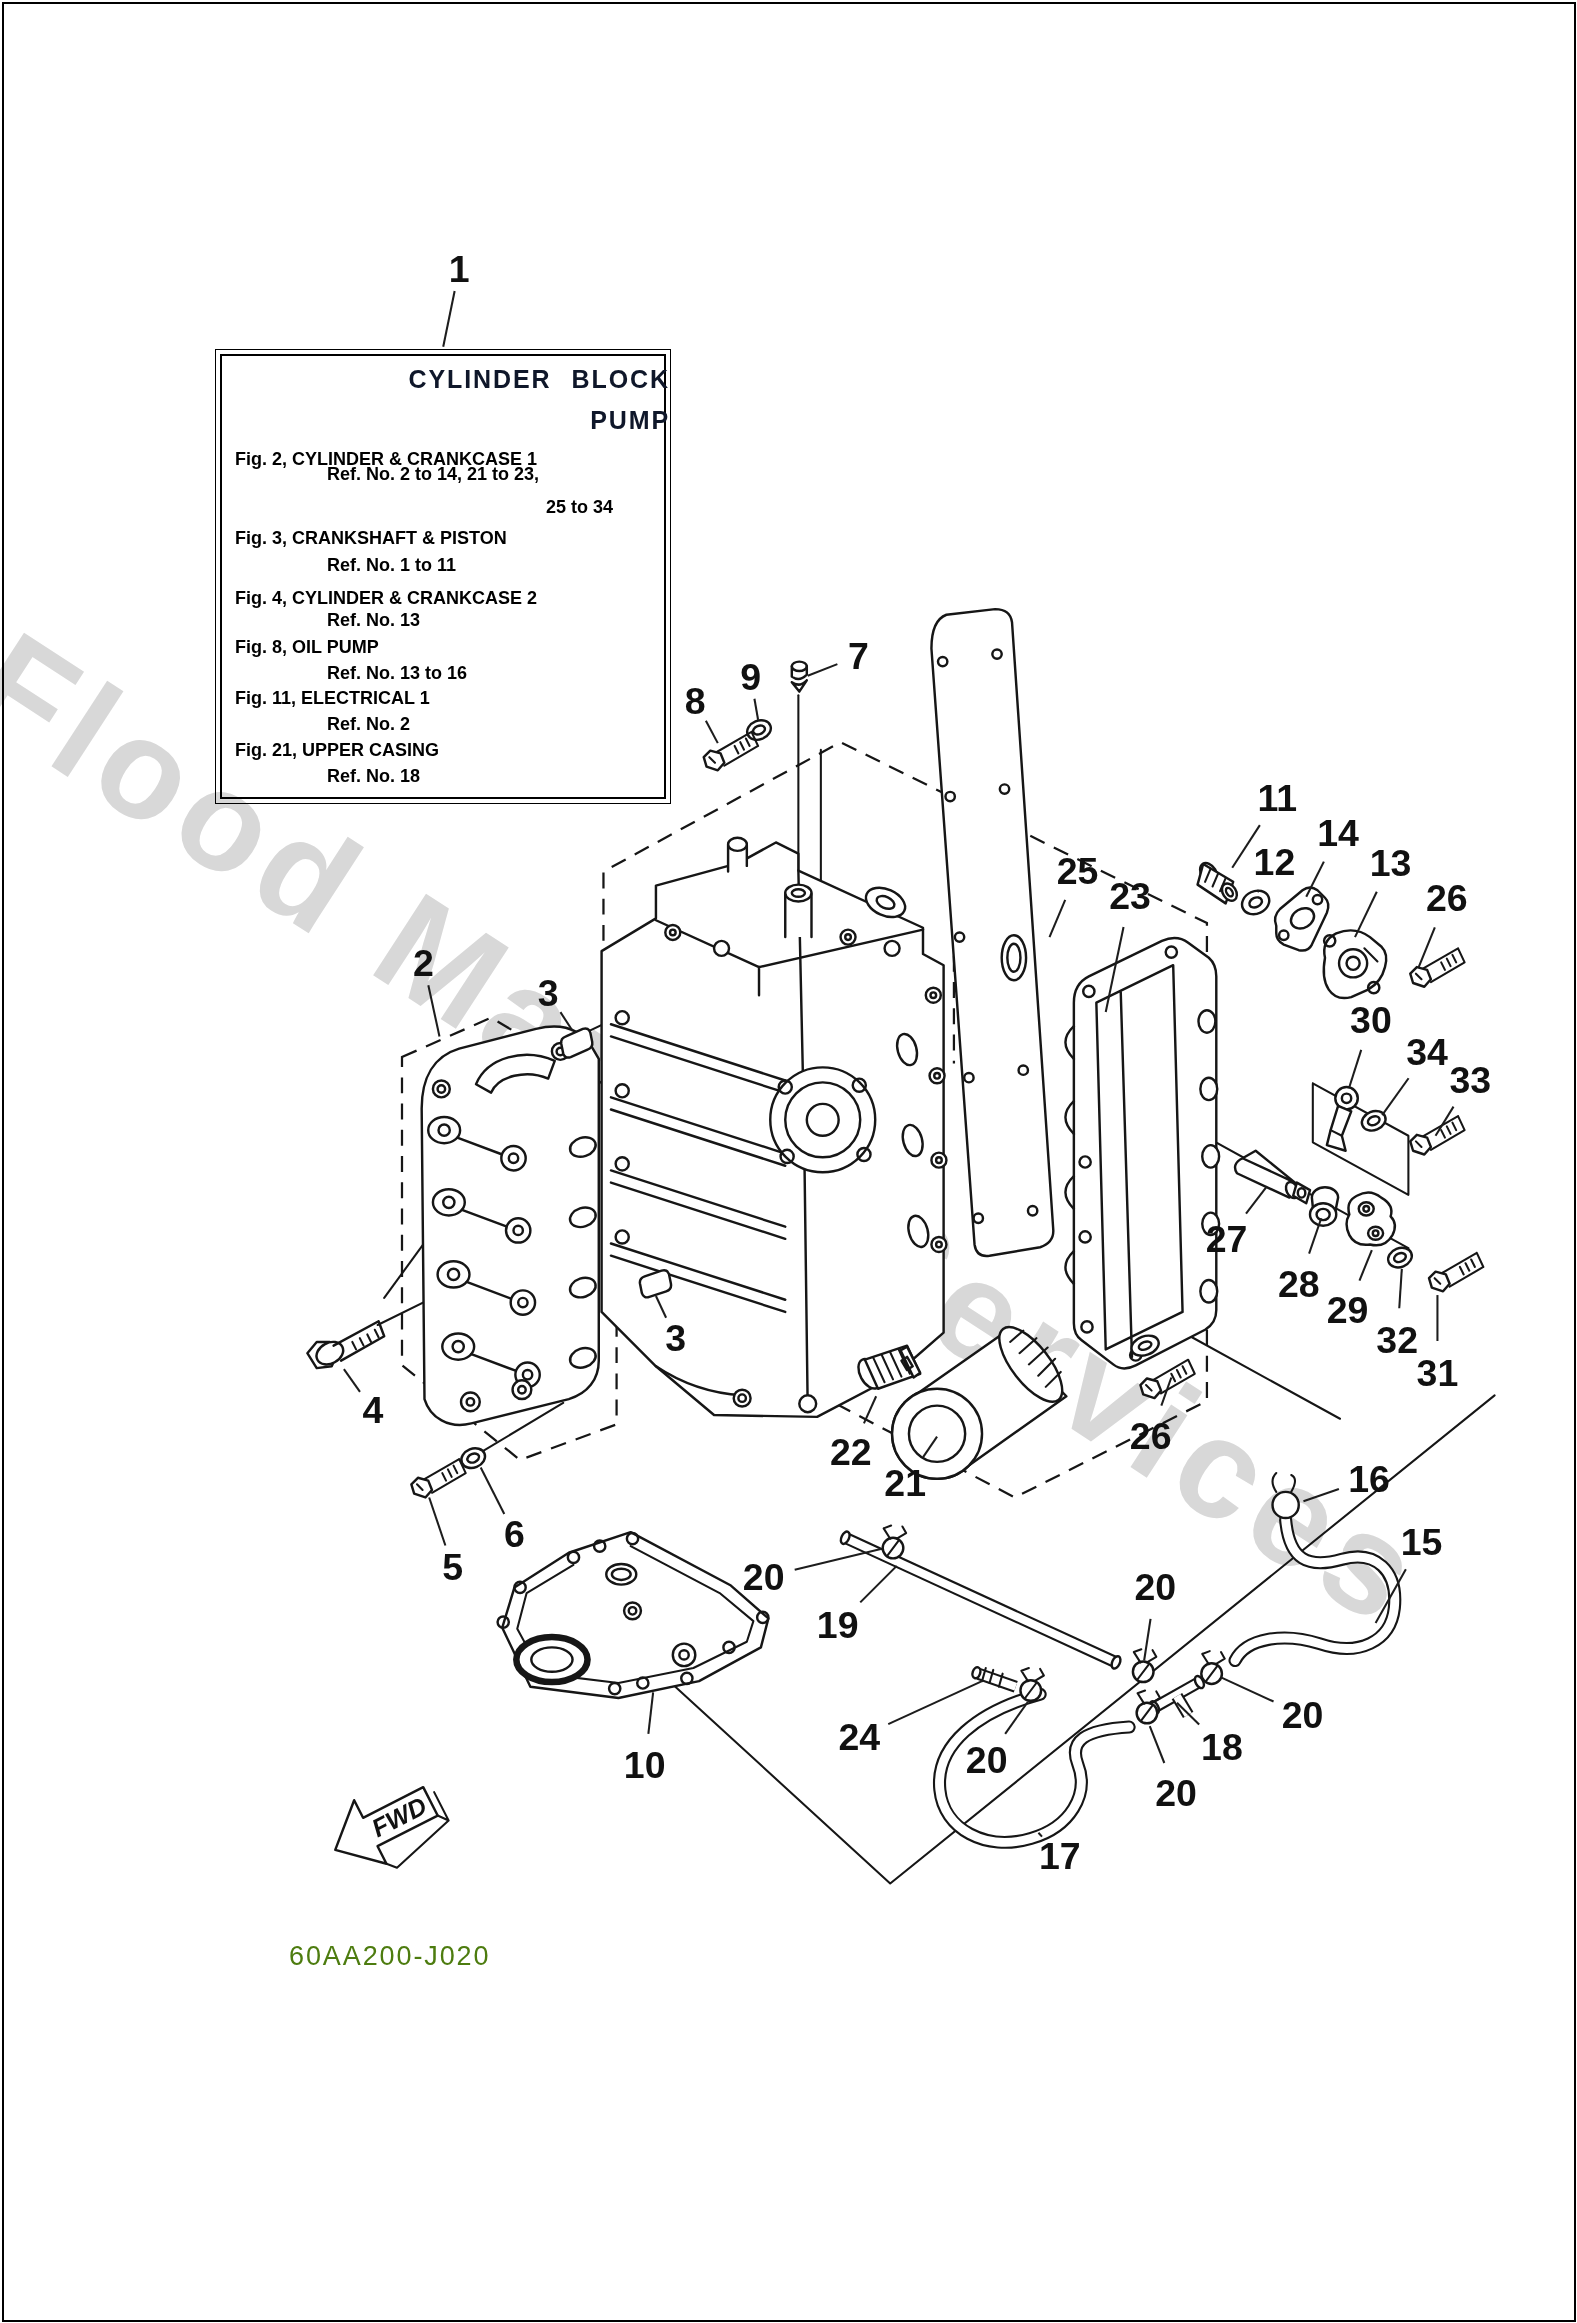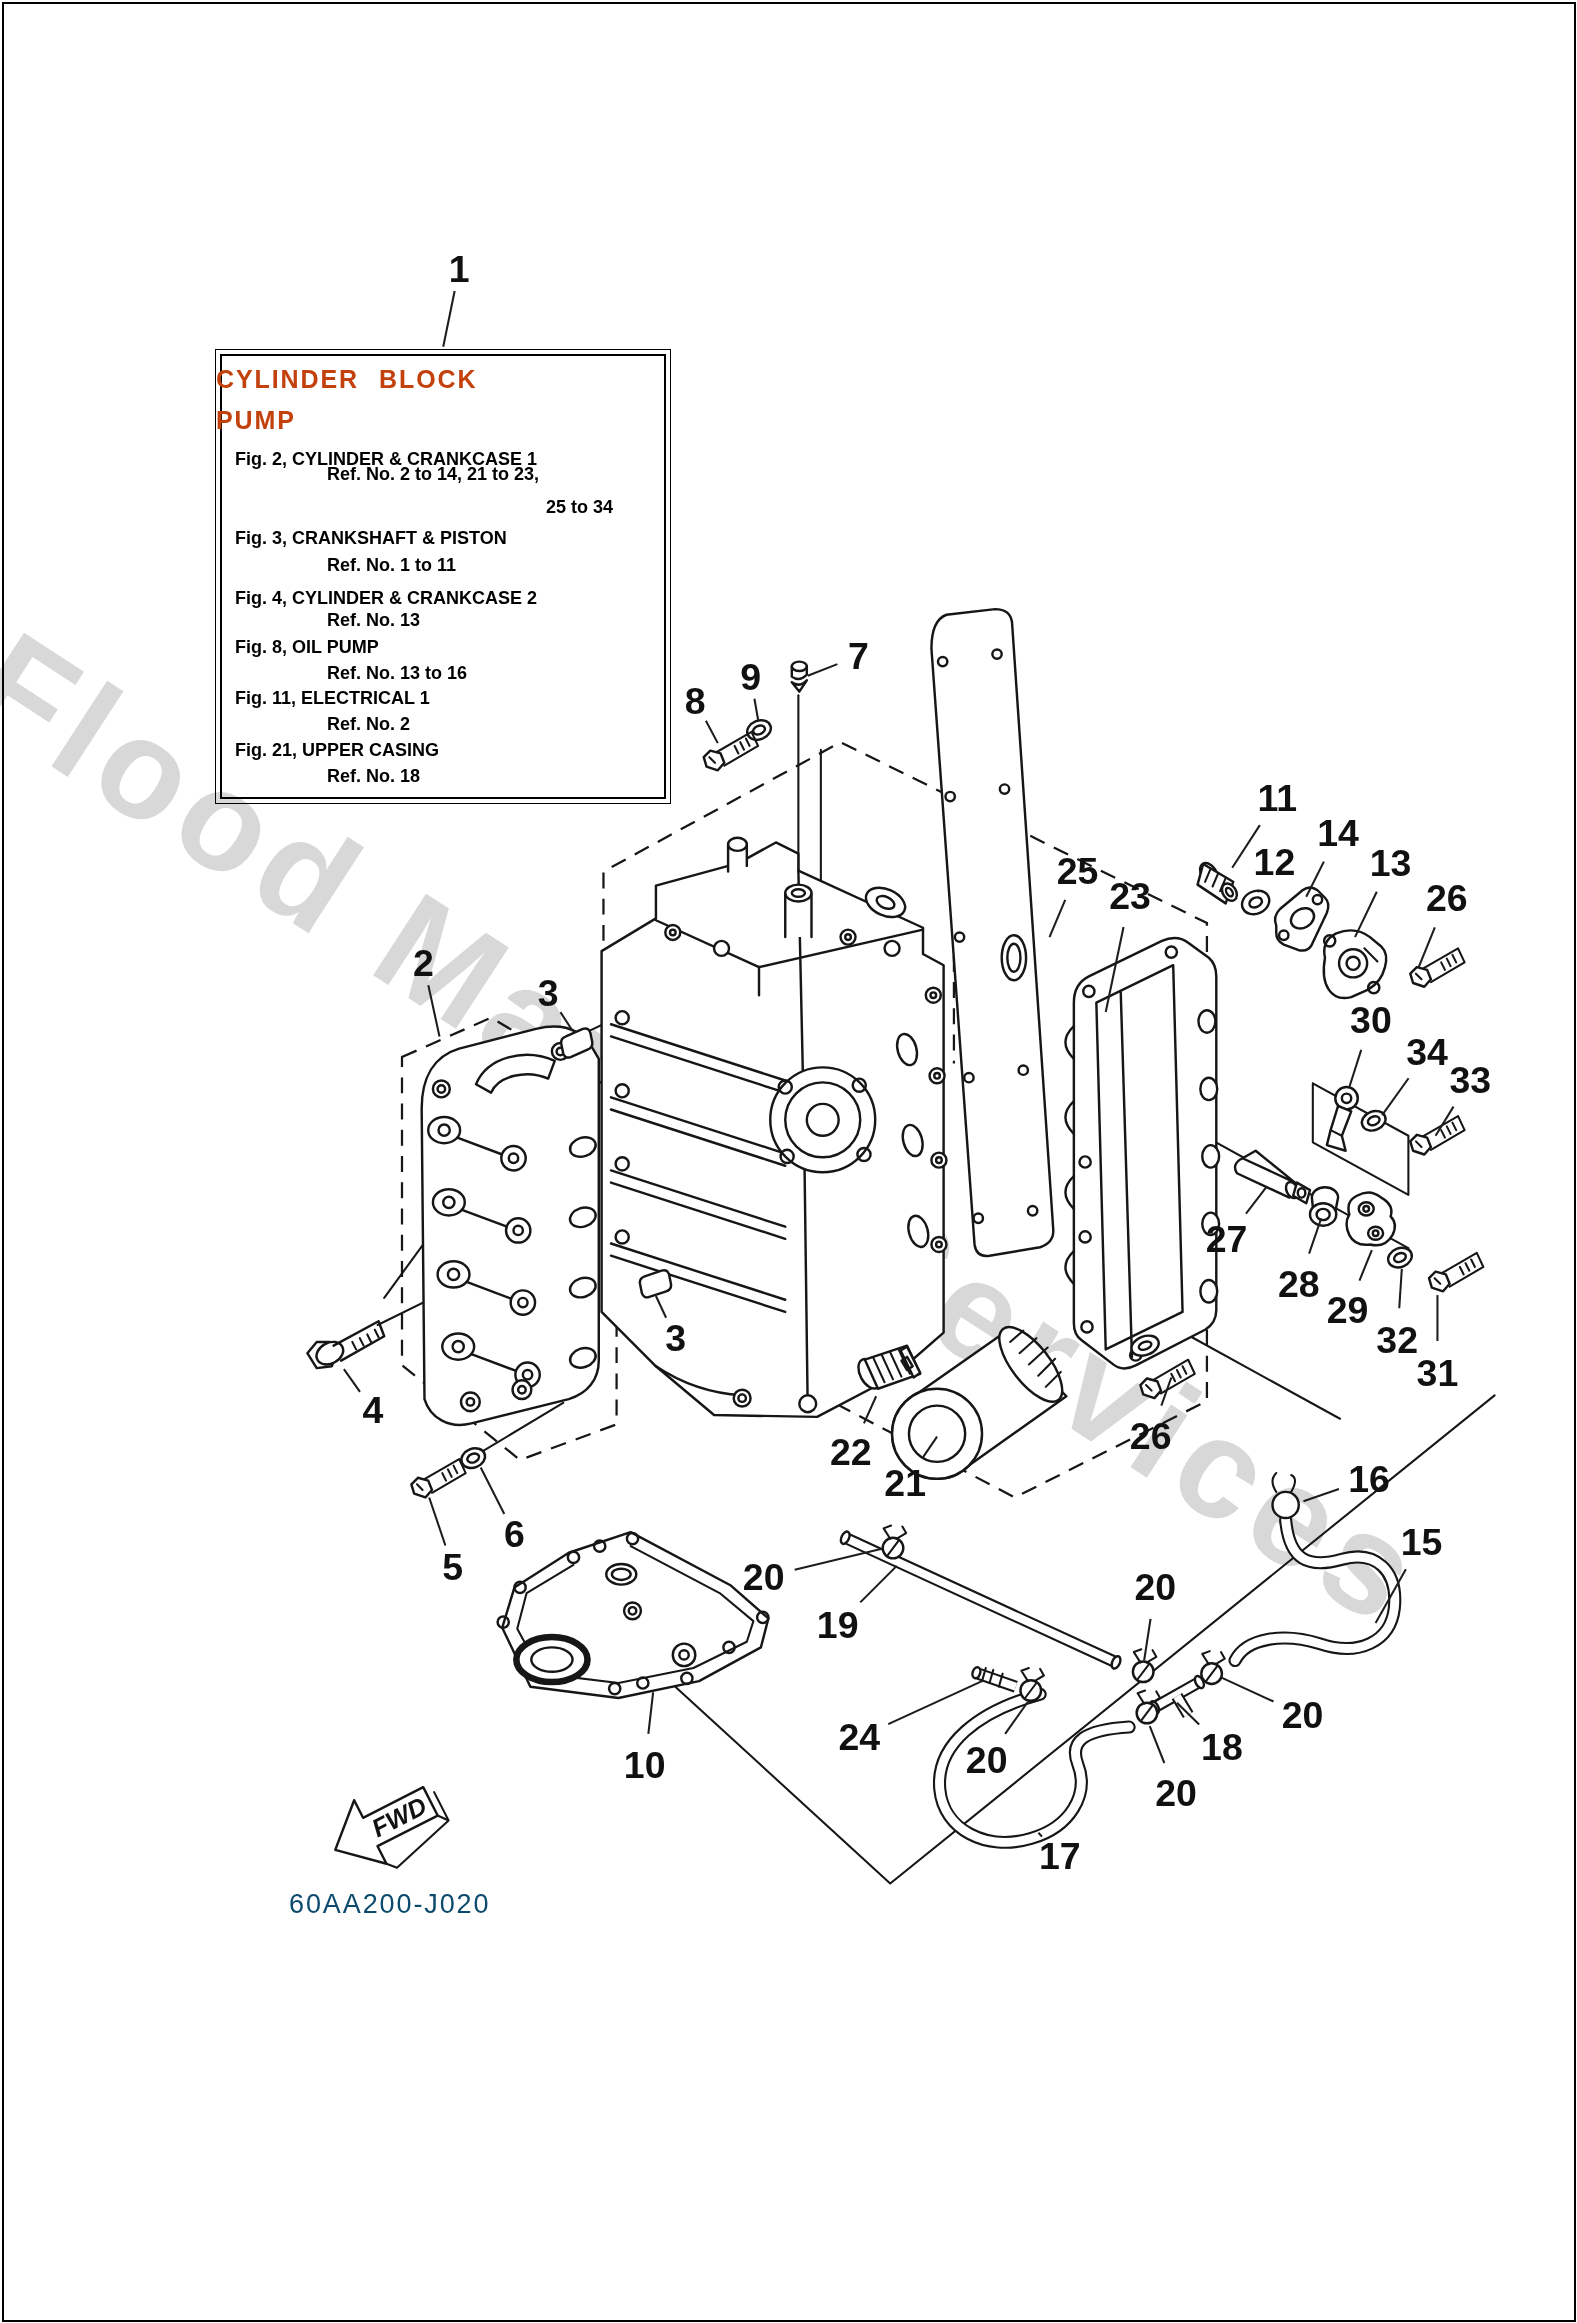--- a/index.html
+++ b/index.html
@@ -5,41 +5,41 @@
   html,body{margin:0;padding:0;background:#888;}
   .page{position:relative;width:1578px;height:2324px;background:#ffffff;overflow:hidden;
         font-family:"Liberation Sans",sans-serif;}
   .frame{position:absolute;inset:1.9px;border:2.8px solid #000;pointer-events:none;z-index:5;}
   
   .watermark{position:absolute;left:34px;top:600px;transform:rotate(33deg);transform-origin:left top;
              font-weight:bold;font-size:141px;letter-spacing:9.4px;white-space:nowrap;color:#d8d8d8;z-index:1;}
   
   .infobox{position:absolute;left:215px;top:349px;width:454px;height:453px;border:1.9px solid #000;z-index:3;}
   .infobox .inner{position:absolute;inset:3.7px;border:2.8px solid #000;}
-  .ib-title{position:absolute;left:0;width:100%;text-align:left;font-weight:bold;font-size:25px;letter-spacing:1.9px;word-spacing:11.2px;color:#c2410c;}
+  .ib-title{position:absolute;left:0;width:100%;text-align:right;font-weight:bold;font-size:25px;letter-spacing:1.9px;word-spacing:11.2px;color:#0f172a;}
   .ib-row{position:absolute;font-weight:bold;font-size:18px;color:#000;white-space:nowrap;}
   .fig{left:19px;}
   .ref{left:111px;}
   .ref2{left:330px;}
   
   svg.diagram{position:absolute;left:0;top:0;z-index:2;}
   svg.diagram *{vector-effect:none;}
   .ln{fill:none;stroke:#161616;stroke-width:2.6;stroke-linecap:round;stroke-linejoin:round;}
   .w{fill:#ffffff;}
   .thin{stroke-width:2.2;}
   .dash{stroke-dasharray:17 11;fill:none;stroke:#161616;stroke-width:2.4;}
   .hoseO{fill:none;stroke:#161616;stroke-width:14;stroke-linecap:round;}
   .hoseI{fill:none;stroke:#ffffff;stroke-width:9.5;stroke-linecap:round;}
   .tubeO{fill:none;stroke:#161616;stroke-width:13;stroke-linecap:butt;}
   .tubeI{fill:none;stroke:#ffffff;stroke-width:8.5;stroke-linecap:butt;}
   .callout{font-family:"Liberation Sans",sans-serif;font-weight:700;font-size:40px;fill:#111;
            text-anchor:middle;dominant-baseline:central;}
   .leader{stroke:#1d1d1d;stroke-width:2.2;fill:none;}
   .fwdtext{font-family:"Liberation Sans",sans-serif;font-weight:700;font-size:27px;fill:#111;font-style:italic;}
-  .code{position:absolute;left:289px;top:1889px;font-size:27px;font-weight:400;letter-spacing:1.9px;color:#0c4a6e;z-index:3;}
+  .code{position:absolute;left:289px;top:1941px;font-size:27px;font-weight:400;letter-spacing:1.9px;color:#4d7c0f;z-index:3;}
 </style>
 </head>
 <body>
 
 <div class="page">
 
   <div class="watermark">Flood Marine Services</div>
 
   <div class="frame"></div>
 

